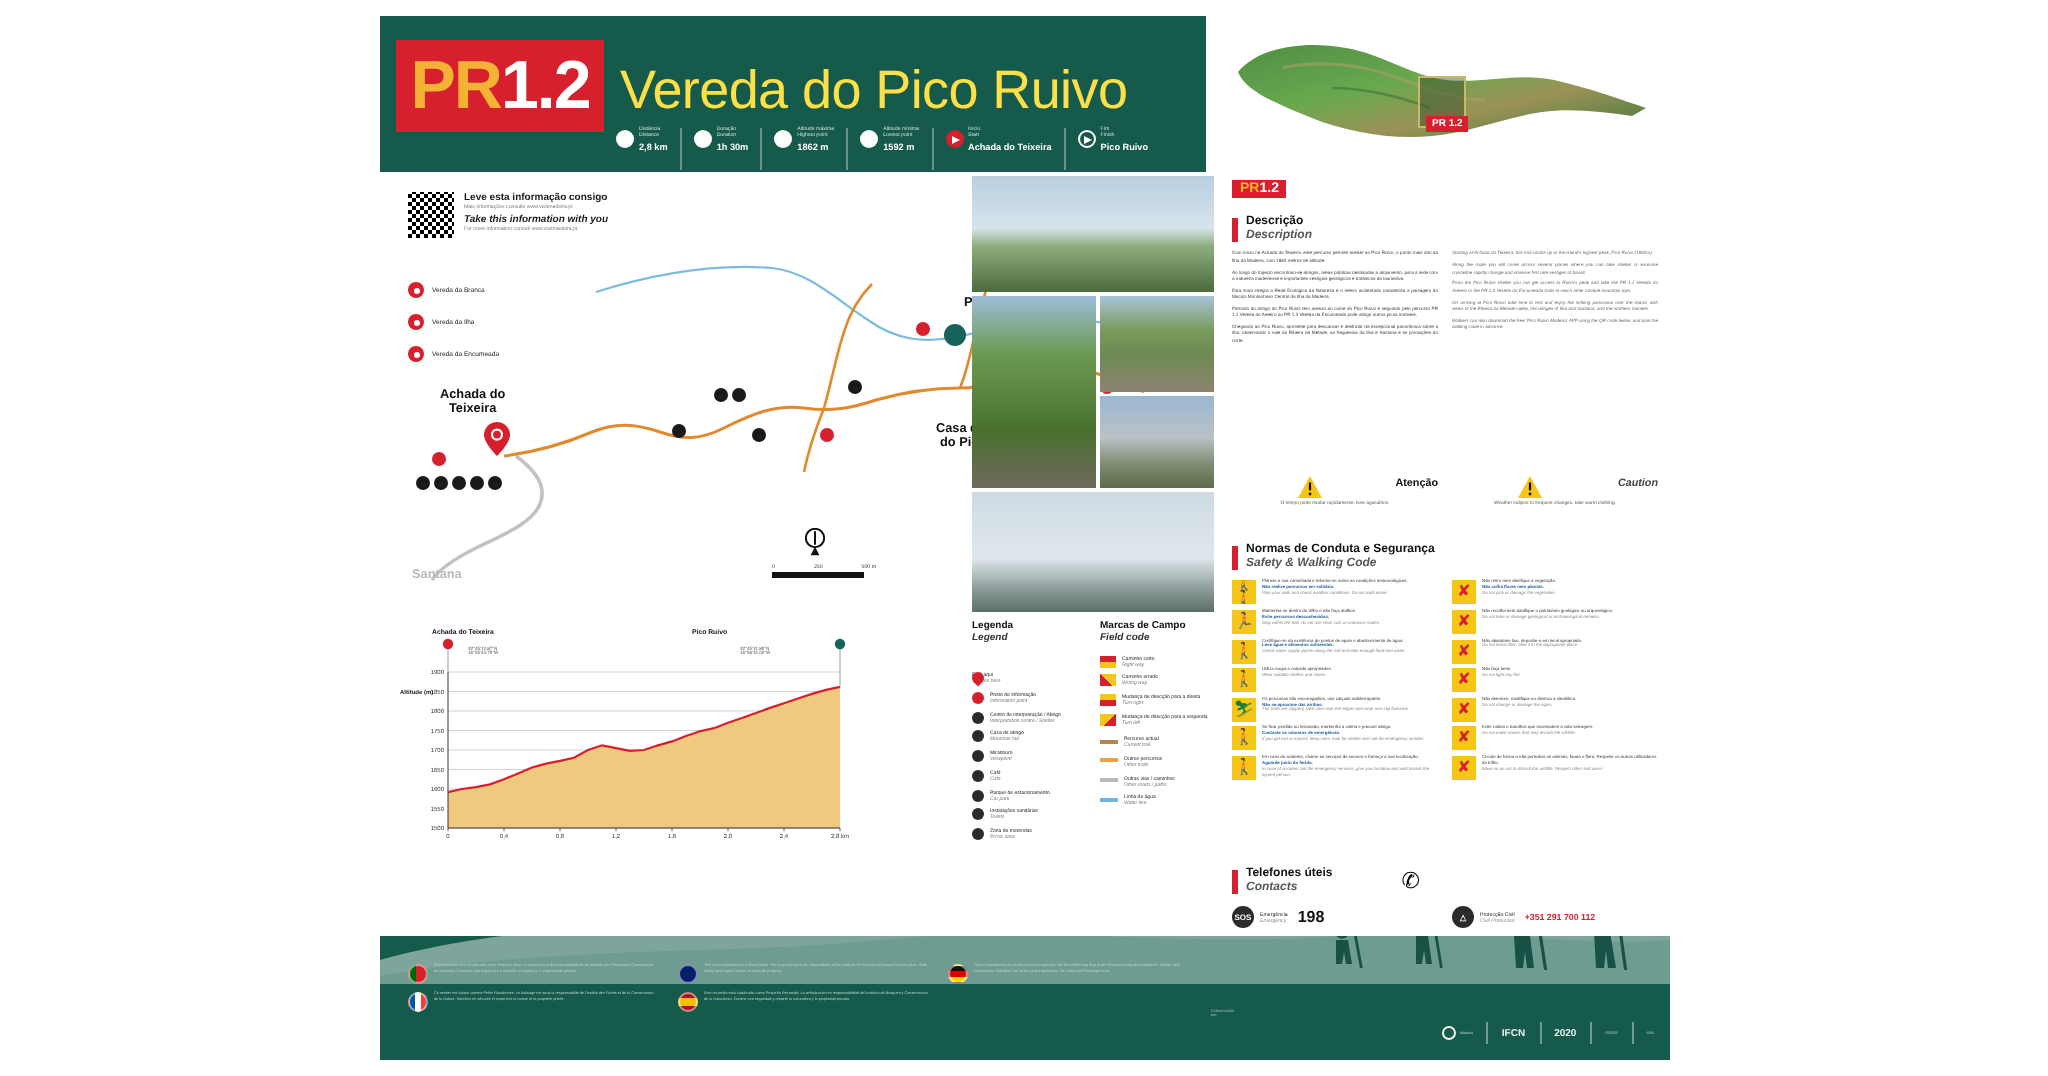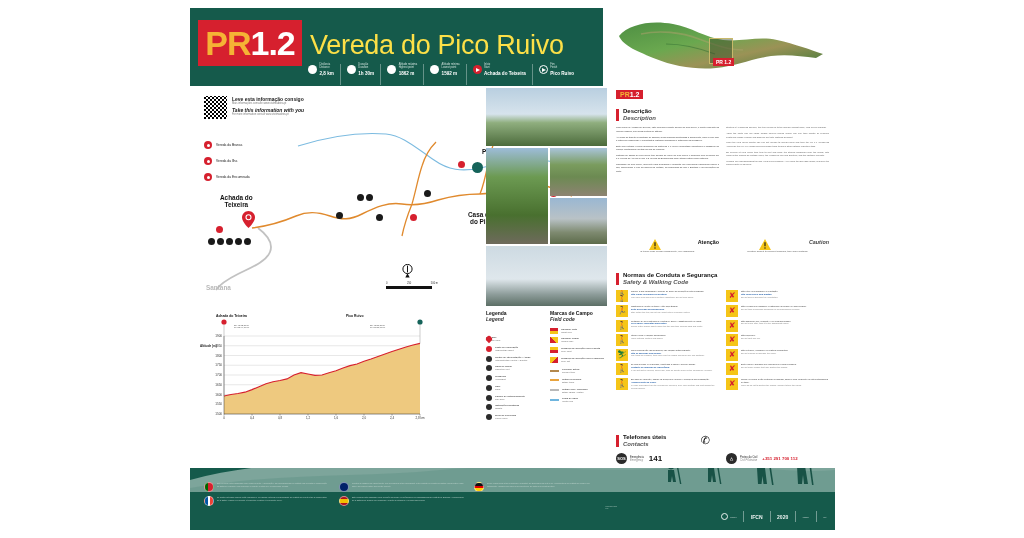--- a/index.html
+++ b/index.html
@@ -873,21 +873,21 @@
         <span class="phone-ico">✆</span>
       </div>
 
       <div class="contact-row">
         <div class="cbox">
           <span class="cico">SOS</span>
           <span class="ctx">
             <span class="a">Emergência</span>
             <span class="b">Emergency</span>
           </span>
-          <span class="cnum">141</span>
+          <span class="cnum">198</span>
         </div>
         <div class="cbox">
           <span class="cico">△</span>
           <span class="ctx">
             <span class="a">Protecção Civil</span>
             <span class="b">Civil Protection</span>
           </span>
           <span class="cnum sm">+351 291 700 112</span>
         </div>
       </div>

